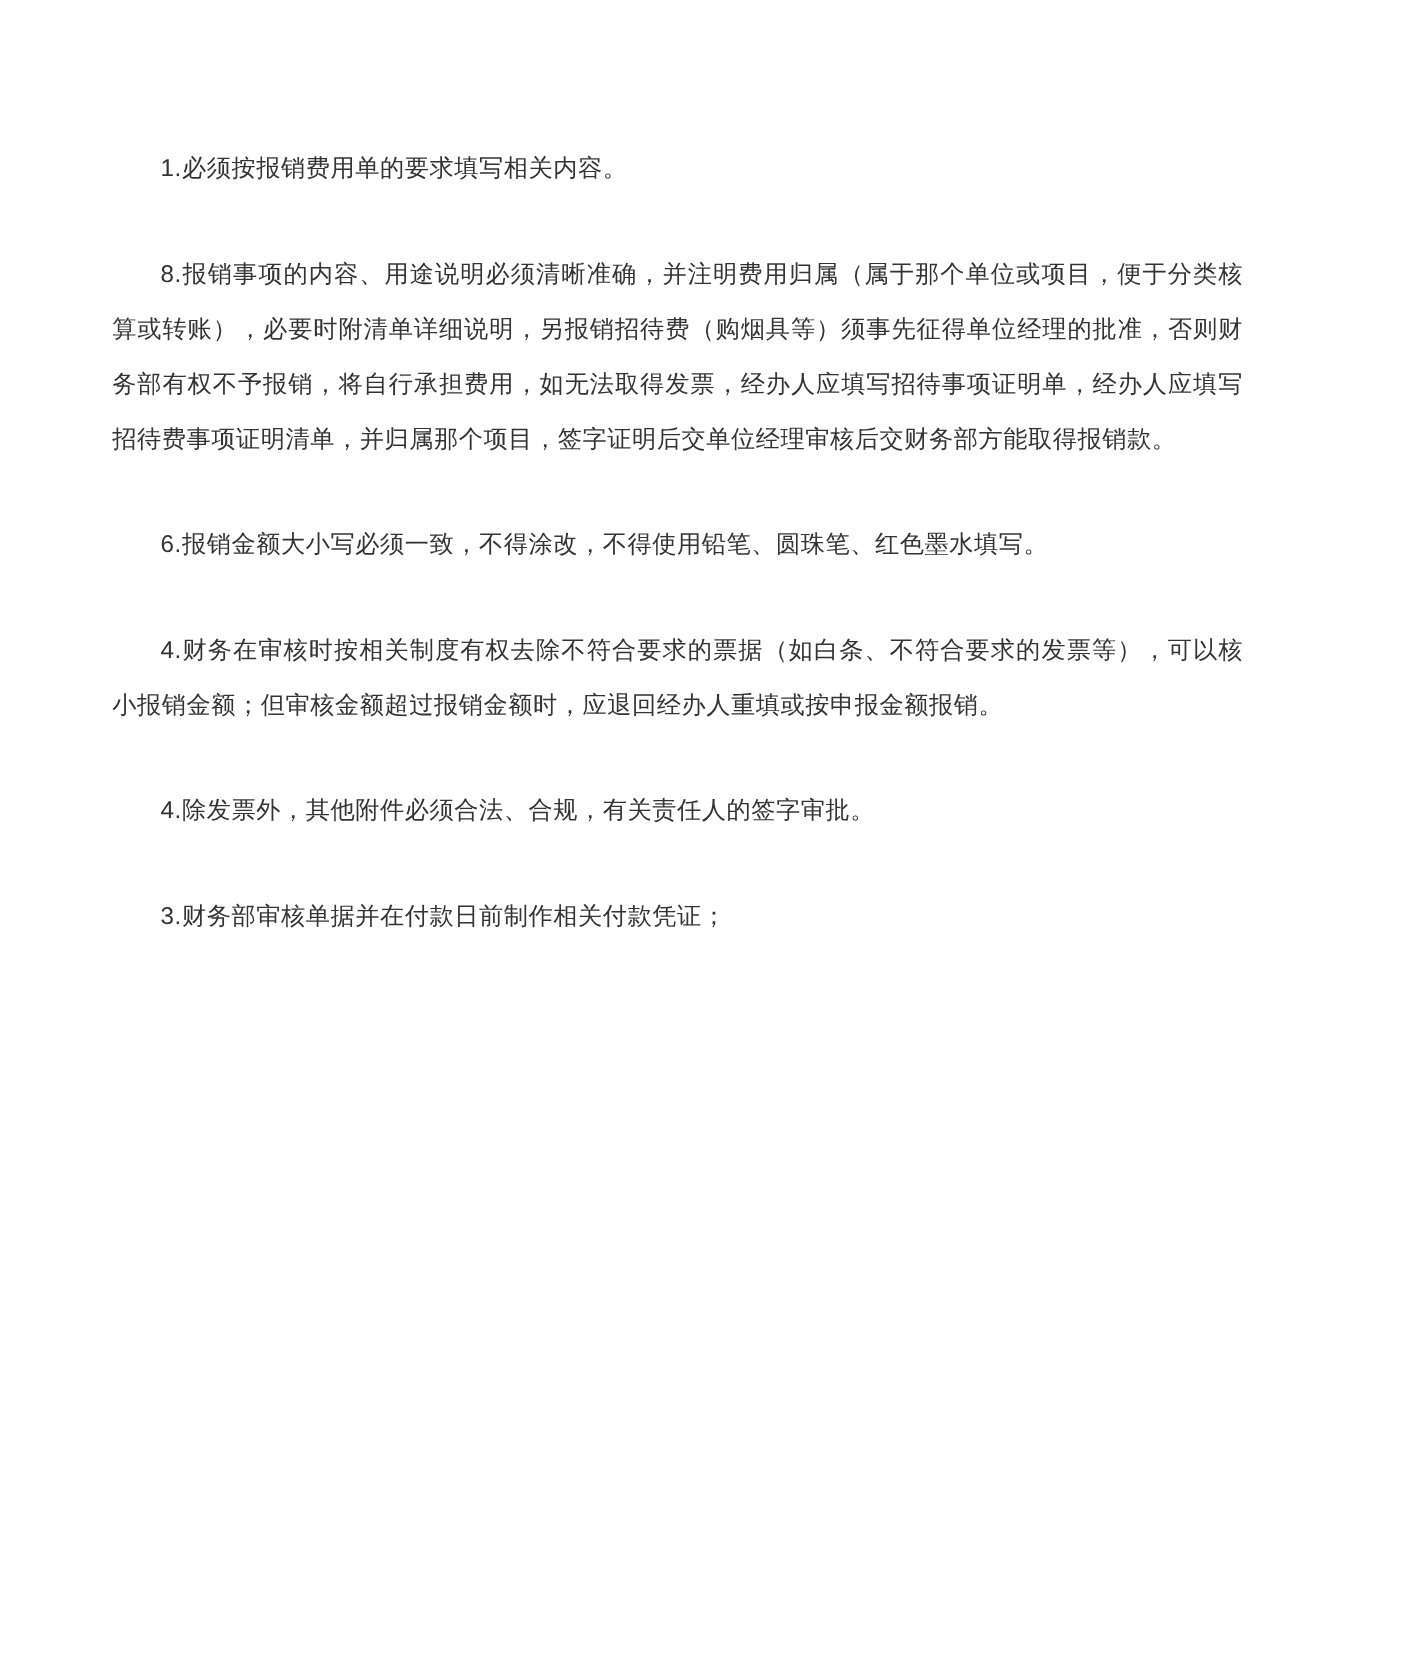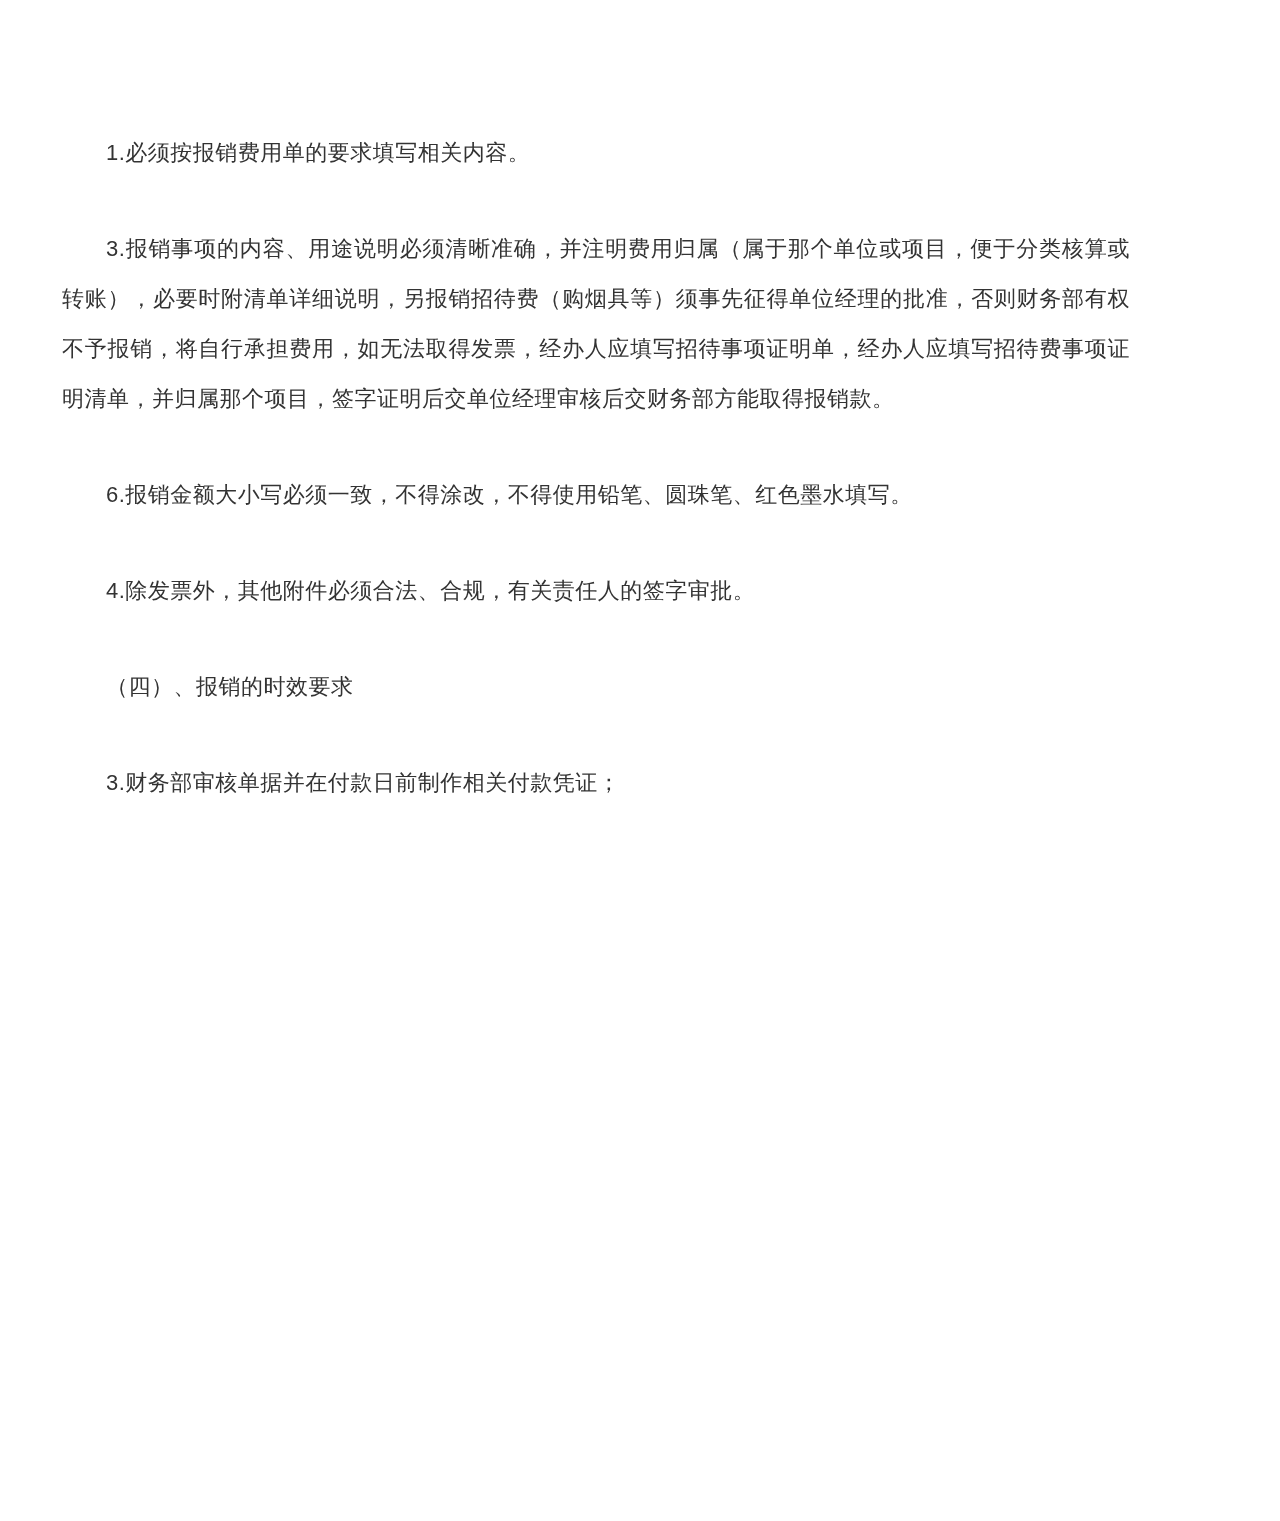--- a/index.html
+++ b/index.html
@@ -11,21 +11,21 @@
     width: 1280px;
     min-height: 1521px;
     box-sizing: border-box;
     font-family: "Liberation Sans", "DejaVu Sans", sans-serif;
     color: #333333;
   }
   .page {
     box-sizing: border-box;
     width: 1280px;
     min-height: 1521px;
-    padding: 128px 150px 80px 62px;
+    padding: 128px 150px 80px 102px;
     background: #ffffff;
   }
   .doc p {
     margin: 0 0 46px 0;
     font-size: 22px;
     line-height: 50px;
     text-indent: 2em;
     text-align: justify;
     letter-spacing: 0.5px;
     color: #333333;
@@ -33,19 +33,19 @@
   .doc p:last-child {
     margin-bottom: 0;
   }
 </style>
 </head>
 <body>
 
 <div class="page">
   <div class="doc">
     <p>1.必须按报销费用单的要求填写相关内容。</p>
-    <p>3.报销事项的内容、用途说明必须清晰准确，并注明费用归属（属于那个单位或项目，便于分类核算或转账），必要时附清单详细说明，另报销招待费（购烟具等）须事先征得单位经理的批准，否则财务部有权不予报销，将自行承担费用，如无法取得发票，经办人应填写招待事项证明单，经办人应填写招待费事项证明清单，并归属那个项目，签字证明后交单位经理审核后交财务部方能取得报销款。</p>
+    <p>8.报销事项的内容、用途说明必须清晰准确，并注明费用归属（属于那个单位或项目，便于分类核算或转账），必要时附清单详细说明，另报销招待费（购烟具等）须事先征得单位经理的批准，否则财务部有权不予报销，将自行承担费用，如无法取得发票，经办人应填写招待事项证明单，经办人应填写招待费事项证明清单，并归属那个项目，签字证明后交单位经理审核后交财务部方能取得报销款。</p>
     <p>6.报销金额大小写必须一致，不得涂改，不得使用铅笔、圆珠笔、红色墨水填写。</p>
+    <p>4.财务在审核时按相关制度有权去除不符合要求的票据（如白条、不符合要求的发票等），可以核小报销金额；但审核金额超过报销金额时，应退回经办人重填或按申报金额报销。</p>
     <p>4.除发票外，其他附件必须合法、合规，有关责任人的签字审批。</p>
-    <p>（四）、报销的时效要求</p>
     <p>3.财务部审核单据并在付款日前制作相关付款凭证；</p>
   </div>
 </div>
 
 </body></html>

